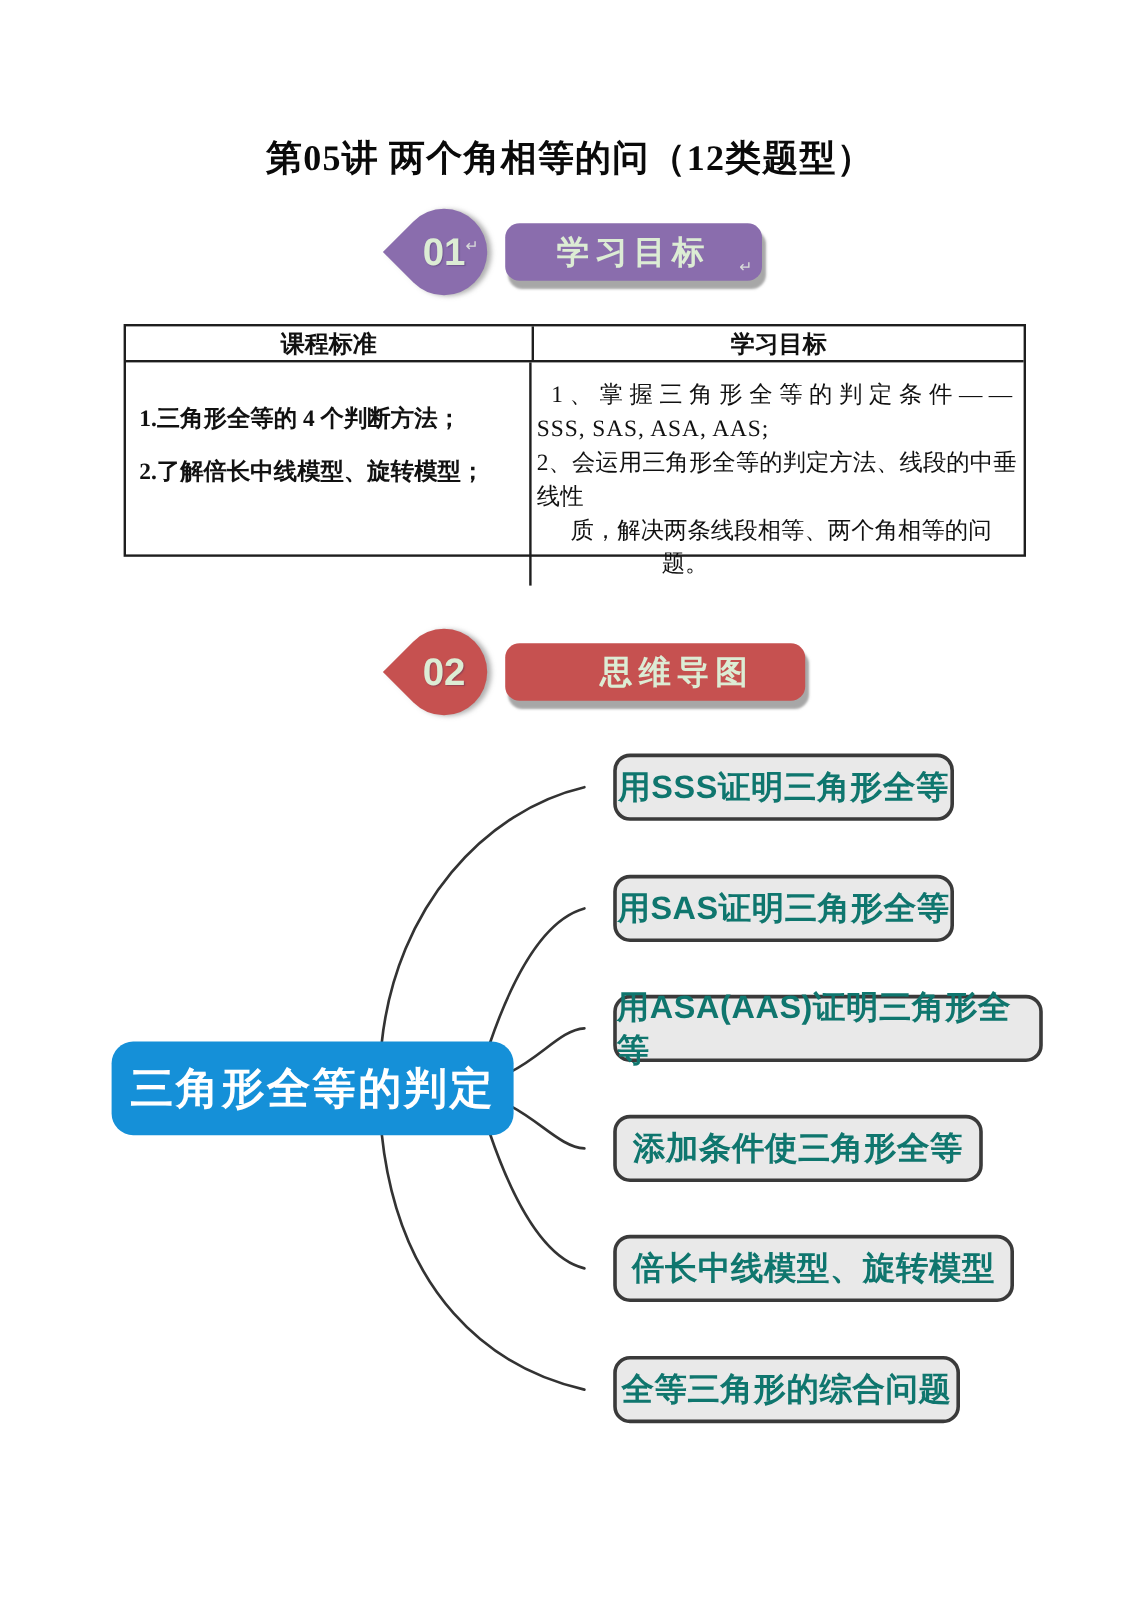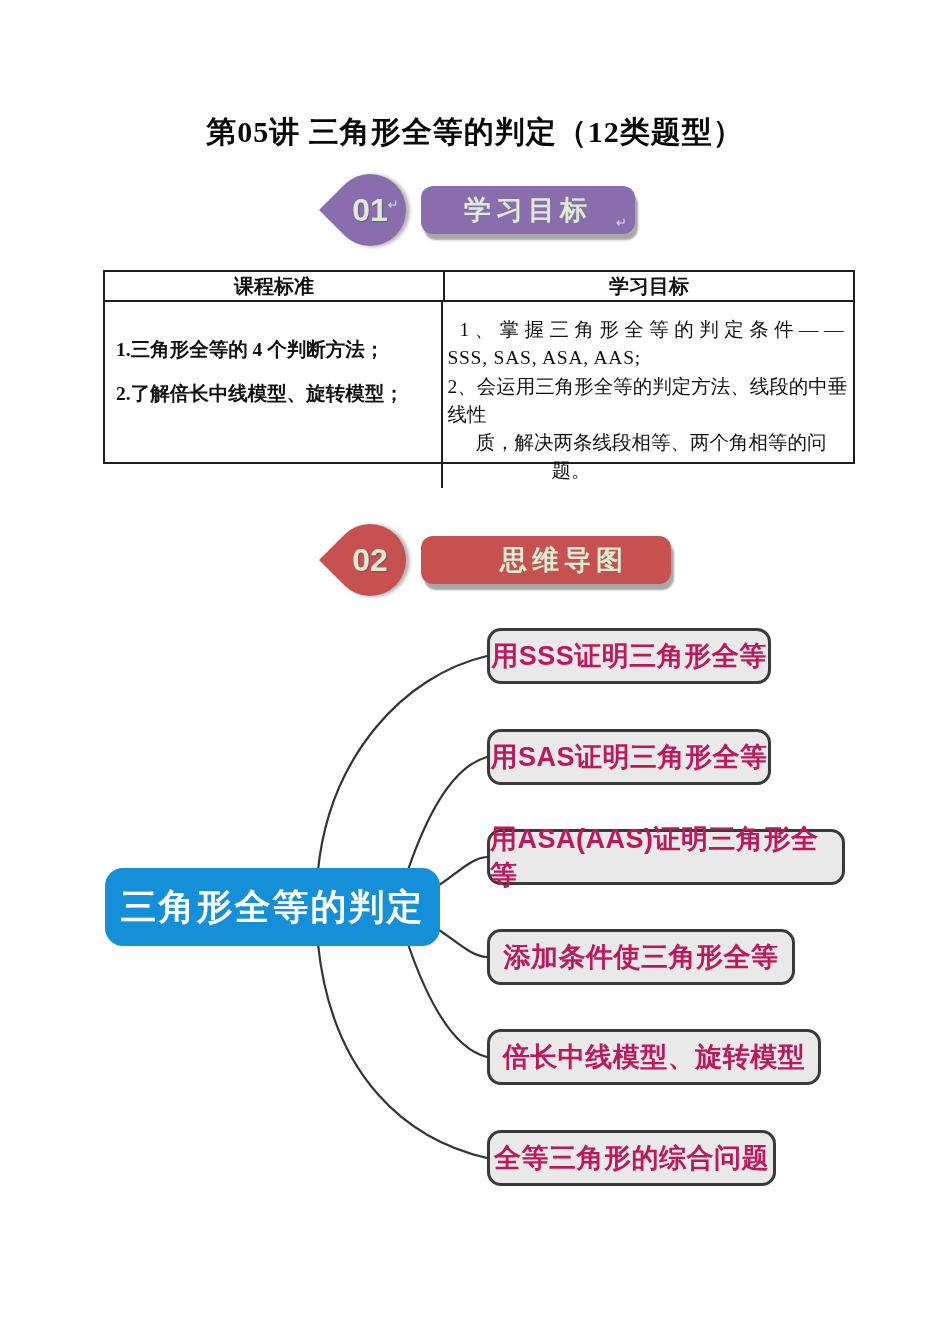--- a/index.html
+++ b/index.html
@@ -82,41 +82,41 @@
   .g5 { margin-left:104px; }
 
   
   .connectors { position:absolute; left:0; top:0; width:950px; height:1344px; }
   .connectors path { stroke:#333; stroke-width:2.2; fill:none; stroke-linecap:round; }
 
   .center-node {
     position:absolute; left:93px; top:868px; width:335px; height:78px;
     background:#1590d8; border-radius:18px;
     display:flex; align-items:center; justify-content:center;
-    color:#ffffff; font-weight:700; font-size:36px; letter-spacing:2px;margin-left:12px;
+    color:#ffffff; font-weight:700; font-size:36px; letter-spacing:2px;
   }
   .branch {
-    position:absolute; left:487px; height:56px; box-sizing:border-box;
+    position:absolute; left:511px; height:56px; box-sizing:border-box;
     background:#e9e9e9; border:3px solid #3a3a3a; border-radius:14px;
     display:flex; align-items:center; justify-content:center;
-    color:#be185d; font-weight:700; font-size:27px; letter-spacing:.5px;
+    color:#0f766e; font-weight:700; font-size:27px; letter-spacing:.5px;
   }
   .b1 { top:628px;  width:284px; }
   .b2 { top:729px;  width:284px; }
   .b3 { top:829px;  width:358px; }
   .b4 { top:929px;  width:308px; }
   .b5 { top:1029px; width:334px; }
   .b6 { top:1130px; width:289px; }
 </style>
 </head>
 <body>
 
 <div class="canvas">
 
-  <div class="page-title">第05讲 三角形全等的判定（12类题型）</div>
+  <div class="page-title">第05讲 两个角相等的问（12类题型）</div>
 
   <div class="drop s1 drop-1">
     <div class="drop-inner">
       <span>01</span>
     </div>
     <span class="ret">↵</span>
   </div>
   <div class="pill s1 pill-1">
     <span>学习目标</span>
     <span class="ret">↵</span>

